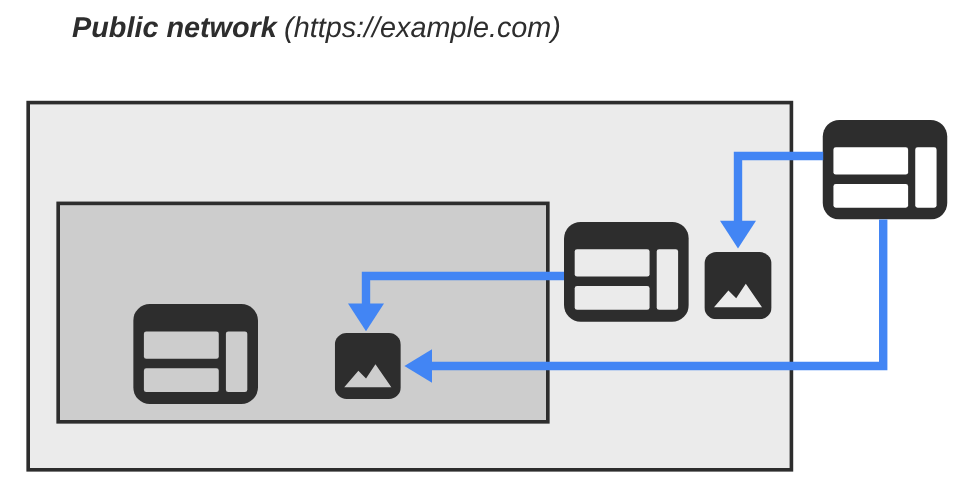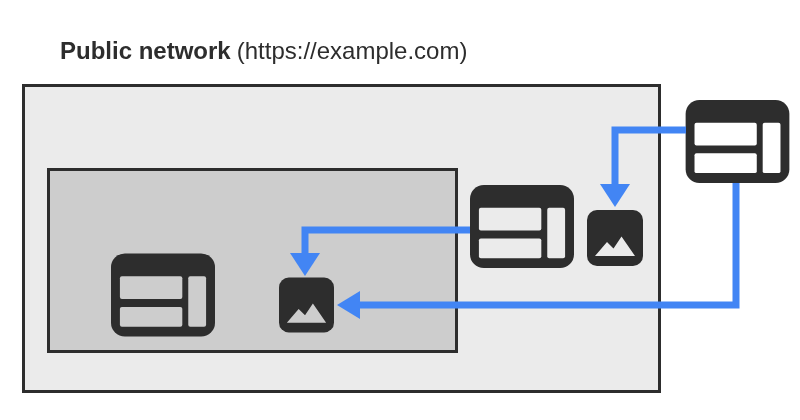--- a/index.html
+++ b/index.html
@@ -14,21 +14,21 @@
     position:relative;width:800px;height:420px;background:var(--public-fill);
     font-family:"Liberation Sans","DejaVu Sans",sans-serif;color:var(--dark);
     overflow:hidden;
   }
   .lbl{position:absolute;font-size:24px;line-height:29px;white-space:nowrap;}
   .lbl .b{font-weight:700;}
   .lbl .r{font-weight:400;margin-left:6px;}
   .box{position:absolute;border:3px solid var(--dark);box-sizing:border-box;z-index:1;}
   #private-box{left:22px;top:84px;width:639px;height:309px;background:var(--private-fill);}
   #local-box{left:47px;top:168px;width:411px;height:185px;background:var(--local-fill);}
-  #public-label{left:60px;top:36px;}
+  #public-label{left:60px;top:9px;font-style:italic;}
   #private-label{left:62px;top:104px;}
   #local-label{left:64px;top:186px;}
   .icon{position:absolute;z-index:2;line-height:0;}
   .icon svg .body{fill:var(--dark);}
   .icon svg .hole{fill:var(--hole,#fff);}
   .on-public{--hole:var(--public-fill);}
   .on-private{--hole:var(--private-fill);}
   .on-local{--hole:var(--local-fill);}
   #local-browser{left:111px;top:253px;}
   #local-image{left:279px;top:277px;}

